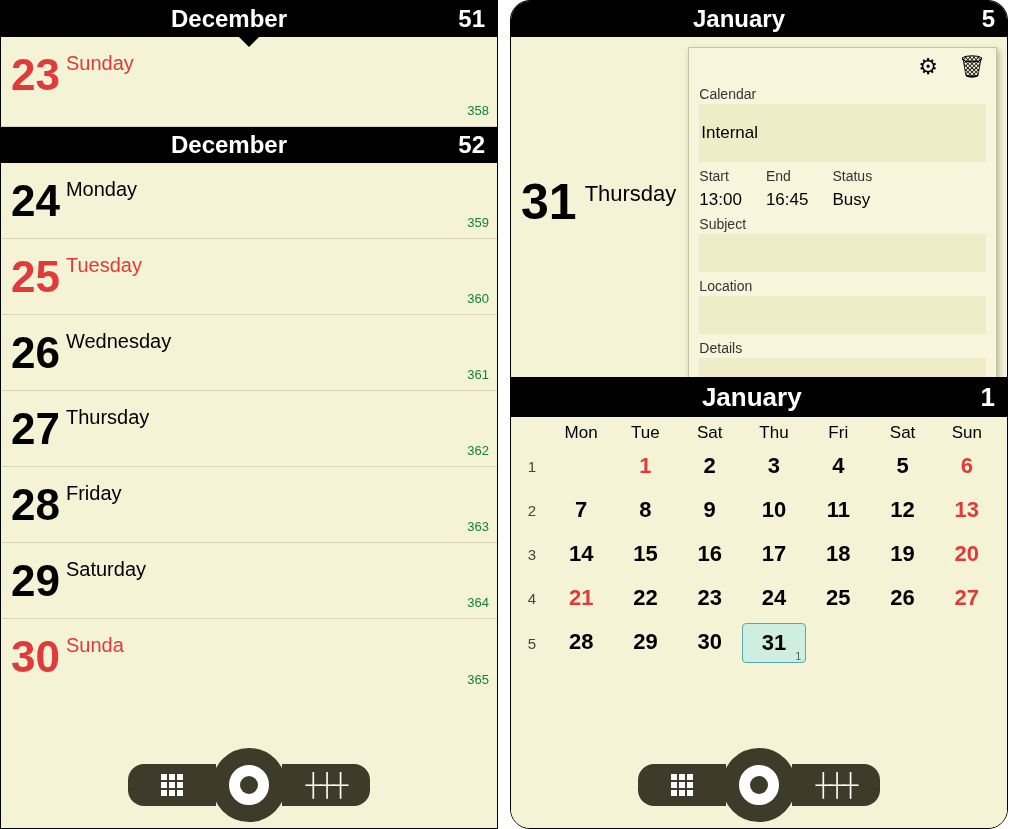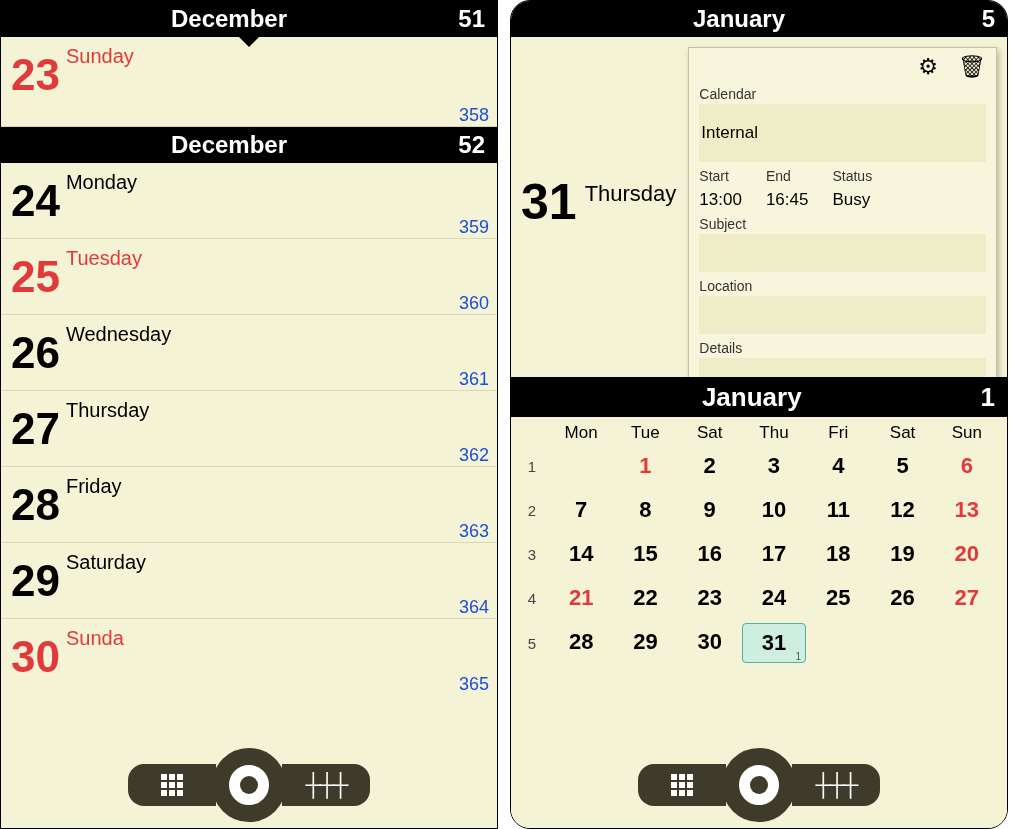--- a/index.html
+++ b/index.html
@@ -55,28 +55,28 @@
   .day-row.short { min-height: 76px; }
   .day-row .num {
     font-size: 44px;
     font-weight: 700;
     line-height: 1;
     margin-top: 10px;
   }
   .day-row .dow {
     font-size: 20px;
     margin-left: 6px;
-    margin-top: 2px;
+    margin-top: 9px;
   }
   .day-row .doy {
     position: absolute;
     right: 8px;
-    bottom: 0;
-    font-size: 18px;
-    color: #1d4ed8;
+    bottom: 8px;
+    font-size: 13px;
+    color: #15803d;
   }
   .red { color: #e03a3a; }
 
   
   .top-area {
     background: #f4f3d6;
     padding: 10px 10px 14px 10px;
     display: flex;
     align-items: flex-start;
   }

